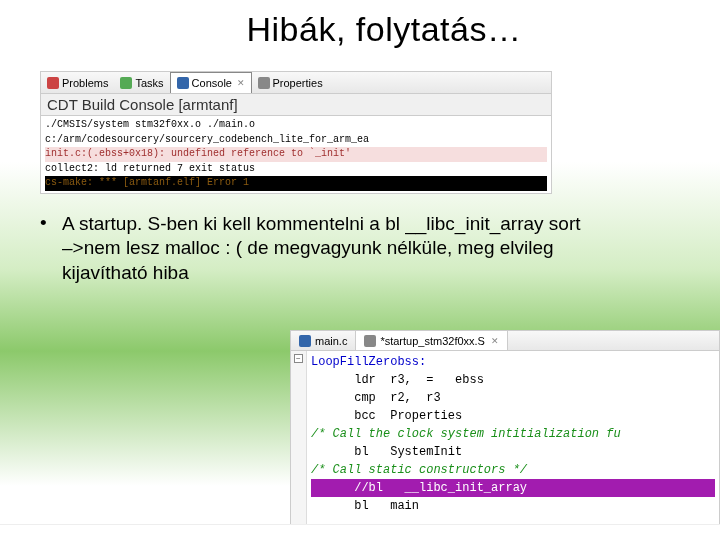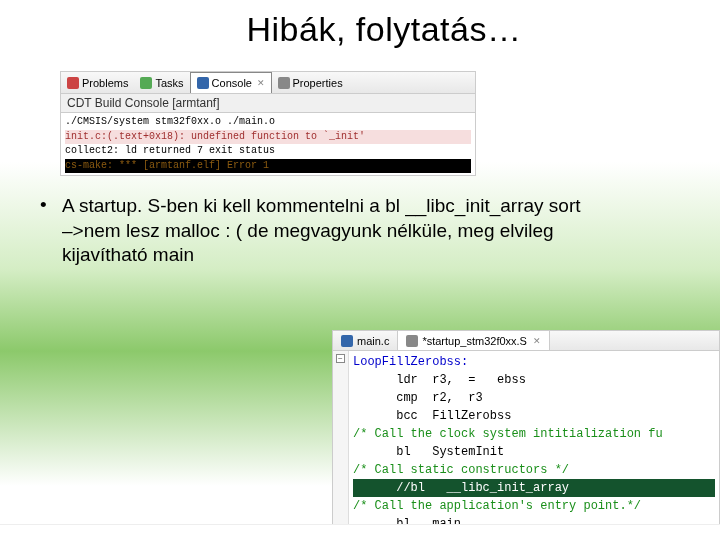--- a/index.html
+++ b/index.html
@@ -14,22 +14,22 @@
   .title {
     text-align: center;
     font-size: 34px;
     font-weight: normal;
     padding-top: 10px;
     color: #000;
     letter-spacing: 0.5px;
     padding-left: 48px;
   }
   .console-panel {
-    margin: 22px 0 0 60px;
-    width: 416px;
+    margin: 22px 0 0 40px;
+    width: 512px;
     background: #f5f5f5;
     border: 1px solid #ccc;
   }
   .tab-bar {
     display: flex;
     align-items: center;
     background: linear-gradient(to bottom, #f8f8f8, #e8e8e8);
     border-bottom: 1px solid #ccc;
     font-size: 11px;
     height: 22px;
@@ -58,21 +58,21 @@
     background: #a66;
     border-radius: 2px;
   }
   .icon-red { background: #c44; }
   .icon-blue { background: #36a; }
   .icon-green { background: #5a5; }
   .icon-gray { background: #888; }
   .console-sub {
     background: #f0f0f0;
     border-bottom: 1px solid #ccc;
-    font-size: 12px;
+    font-size: 15px;
     padding: 2px 6px;
     color: #333;
   }
   .console-body {
     background: #fff;
     font-family: "Consolas", "Courier New", monospace;
     font-size: 10px;
     line-height: 1.45;
     padding: 2px 4px;
   }
@@ -95,21 +95,21 @@
     width: 22px;
   }
   .bullet-text {
     flex: 1;
     line-height: 1.3;
   }
   .code-panel {
     position: absolute;
     right: 0;
     bottom: 0;
-    width: 388px;
+    width: 430px;
     height: 210px;
     background: #fff;
     border: 1px solid #ccc;
     font-family: "Consolas", "Courier New", monospace;
     font-size: 12px;
   }
   .code-tab-bar {
     display: flex;
     background: linear-gradient(to bottom, #f8f8f8, #e8e8e8);
     border-bottom: 1px solid #ccc;
@@ -151,23 +151,23 @@
     color: #555;
   }
   .code-lines {
     flex: 1;
     padding: 2px 4px;
     line-height: 1.5;
     overflow: hidden;
   }
   .code-lines div { white-space: pre; }
   .kw { color: #0000cc; font-weight: normal; }
-  .comment { color: #1a8f1a; }
+  .comment { color: #1a8f1a; font-style: italic; }
   .highlight-line {
-    background: #14532d;
+    background: #a21caf;
     color: #fff;
   }
   .logo-strip {
     position: absolute;
     left: 0;
     bottom: 0;
     width: 720px;
     height: 16px;
     background: #fff;
     border-top: 1px solid #eee;
@@ -194,32 +194,33 @@
       <span class="tab-close">✕</span>
     </div>
     <div class="tab">
       <span class="icon-small icon-gray"></span>
       <span>Properties</span>
     </div>
   </div>
   <div class="console-sub">CDT Build Console [armtanf]</div>
   <div class="console-body">
     <div>./CMSIS/system stm32f0xx.o  ./main.o</div>
-    <div class="err-line">init.c:(.text+0x18): undefined function to `_init'</div>
+    <div>c:/arm/codesourcery/sourcery_codebench_lite_for_arm_ea</div>
+    <div class="err-line">init.c:(.ebss+0x18): undefined reference to `_init'</div>
     <div>collect2: ld returned 7 exit status</div>
     <div class="warn-line">cs-make: *** [armtanf.elf] Error 1</div>
   </div>
 </div>
 
 <div class="bullet-block">
   <div class="bullet-dot">•</div>
   <div class="bullet-text">
     <span>A startup. S-ben ki kell kommentelni a bl __libc_init_array  sort</span><br>
     <span>–&gt;nem lesz malloc : (  de megvagyunk nélküle, meg elvileg</span><br>
-    <span>kijavítható main</span>
+    <span>kijavítható hiba</span>
   </div>
 </div>
 
 <div class="code-panel">
   <div class="code-tab-bar">
     <div class="code-tab">
       <span class="icon-small icon-blue"></span>
       <span>main.c</span>
     </div>
     <div class="code-tab active">
@@ -229,25 +230,24 @@
     </div>
   </div>
   <div class="code-body">
     <div class="gutter">
       <div class="fold-mark" style="top:3px">−</div>
     </div>
     <div class="code-lines">
       <div class="kw">LoopFillZerobss:</div>
       <div>      ldr  r3,  =   ebss</div>
       <div>      cmp  r2,  r3</div>
-      <div>      bcc  FillZerobss</div>
+      <div>      bcc  Properties</div>
       <div></div>
       <div class="comment">/* Call the clock system intitialization fu</div>
       <div>      bl   SystemInit</div>
       <div class="comment">/* Call static constructors */</div>
       <div class="highlight-line">      //bl   __libc_init_array</div>
-      <div class="comment">/* Call the application's entry point.*/</div>
       <div>      bl   main</div>
     </div>
   </div>
 </div>
 
 <div class="logo-strip"></div>
 
 </body></html>

